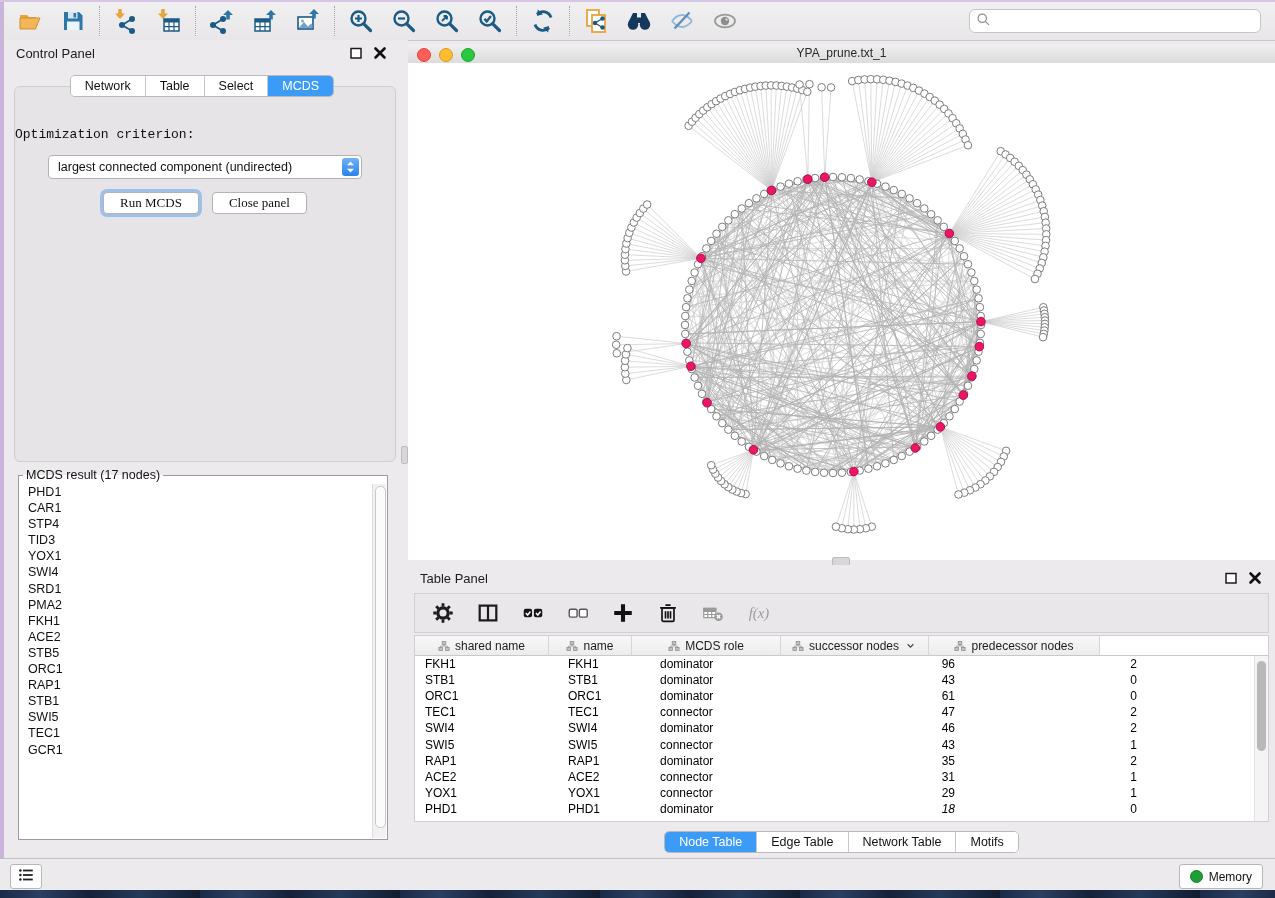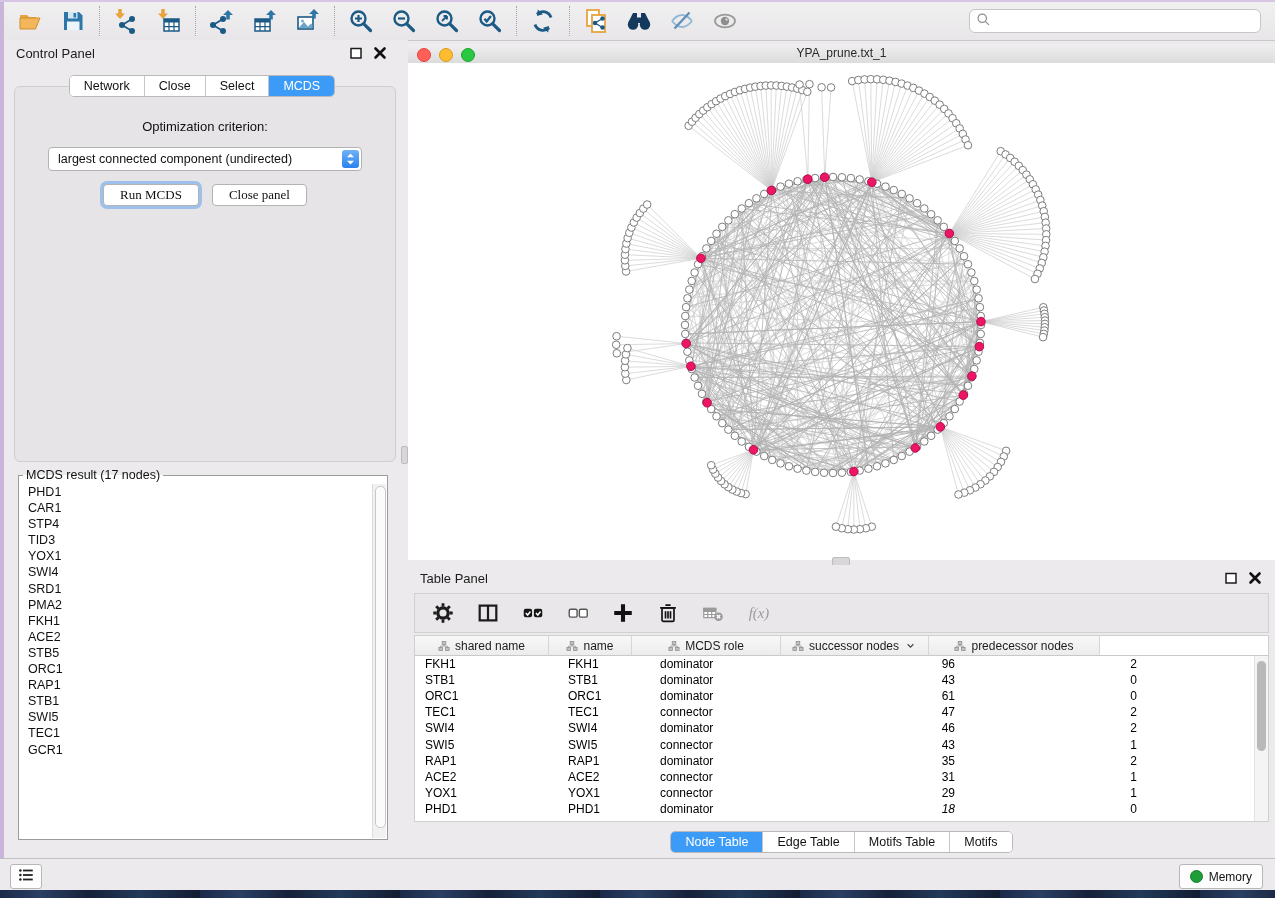--- a/index.html
+++ b/index.html
@@ -26,21 +26,21 @@
   .ph-btn{width:16px;height:16px;margin-left:8px;cursor:pointer;}
   .ph-btn svg{width:16px;height:16px;display:block;}
   .seg-tabs{display:inline-flex;border:1px solid #b9b9b9;border-radius:5px;overflow:hidden;background:#fff;font-size:12.5px;}
   .seg-tab{padding:3px 14px;border-right:1px solid #c6c6c6;color:#111;background:#fff;cursor:pointer;white-space:nowrap;}
   .seg-tab:last-child{border-right:none;}
   .seg-tab.active{background:#3d9bf8;color:#fff;}
   
   .control-panel{position:absolute;left:4px;top:40px;width:396px;height:818px;background:#eceaec;}
   .cp-tabs-row{position:absolute;top:35px;left:0;right:0;text-align:center;z-index:3;}
   .cp-box{position:absolute;left:10px;top:46px;width:380px;height:374px;background:#e6e4e6;border:1px solid #cfcdcf;border-radius:6px;z-index:1;}
-  .cp-opt-label{margin-top:32px;text-align:center;font-size:13px;color:#111;}
+  .cp-opt-label{margin-top:40px;text-align:left;font-size:13px;color:#111;font-family:Liberation Mono, monospace;}
   .cp-select{margin:13px auto 0;width:312px;height:22px;background:#fff;border:1px solid #b2b2b2;border-radius:4px;
     display:flex;align-items:center;cursor:pointer;}
   .cp-select .sel-text{flex:1;font-size:12.5px;padding-left:9px;color:#111;white-space:nowrap;overflow:hidden;}
   .cp-select .stepper{width:17px;height:18px;margin-right:2px;border-radius:3px;
     background:linear-gradient(#6fb1f7,#2a82ec);display:flex;align-items:center;justify-content:center;}
   .cp-select .stepper svg{width:11px;height:14px;}
   .cp-btn-row{margin-top:13px;display:flex;justify-content:center;gap:13px;}
   .cp-btn{height:22px;background:#fff;border:1px solid #b3b3b3;border-radius:4px;font-size:13px;padding:0 16px;
     font-family:Liberation Serif, serif;cursor:pointer;color:#111;}
   .cp-btn.focused{box-shadow:0 0 0 3px rgba(110,170,240,.6);}
@@ -272,21 +272,21 @@
         </span>
       <span class="ph-btn">
           <svg viewBox="0 0 16 16">
             <path d="M3.5 3.5l9 9M12.5 3.5l-9 9" stroke="#111" stroke-width="2.6" stroke-linecap="round"></path>
           </svg>
         </span>
     </div>
     <div class="cp-tabs-row">
       <span class="seg-tabs" id="cp-tabs">
           <span class="seg-tab">Network</span>
-          <span class="seg-tab">Close</span>
+          <span class="seg-tab">Table</span>
           <span class="seg-tab">Select</span>
           <span class="seg-tab active">MCDS</span>
         </span>
     </div>
     <div class="cp-box">
       <div class="cp-opt-label">Optimization criterion:</div>
       <div class="cp-select">
         <span class="sel-text">largest connected component (undirected)</span>
         <span class="stepper">
           <svg viewBox="0 0 11 14">
@@ -1453,21 +1453,21 @@
           </div>
         </div>
       <div class="tp-scroll">
           <div class="thumb"></div>
         </div>
     </div>
     <div class="tp-tabs-row">
       <span class="seg-tabs" id="tp-tabs">
           <span class="seg-tab active">Node Table</span>
           <span class="seg-tab">Edge Table</span>
-          <span class="seg-tab">Motifs Table</span>
+          <span class="seg-tab">Network Table</span>
           <span class="seg-tab">Motifs</span>
         </span>
     </div>
   </div>
 
   <div class="status-bar">
     <div class="sb-list-btn">
       <span><svg viewBox="0 0 24 24">
             <g fill="#222">
               <circle cx="4.5" cy="6" r="1.7"></circle>

